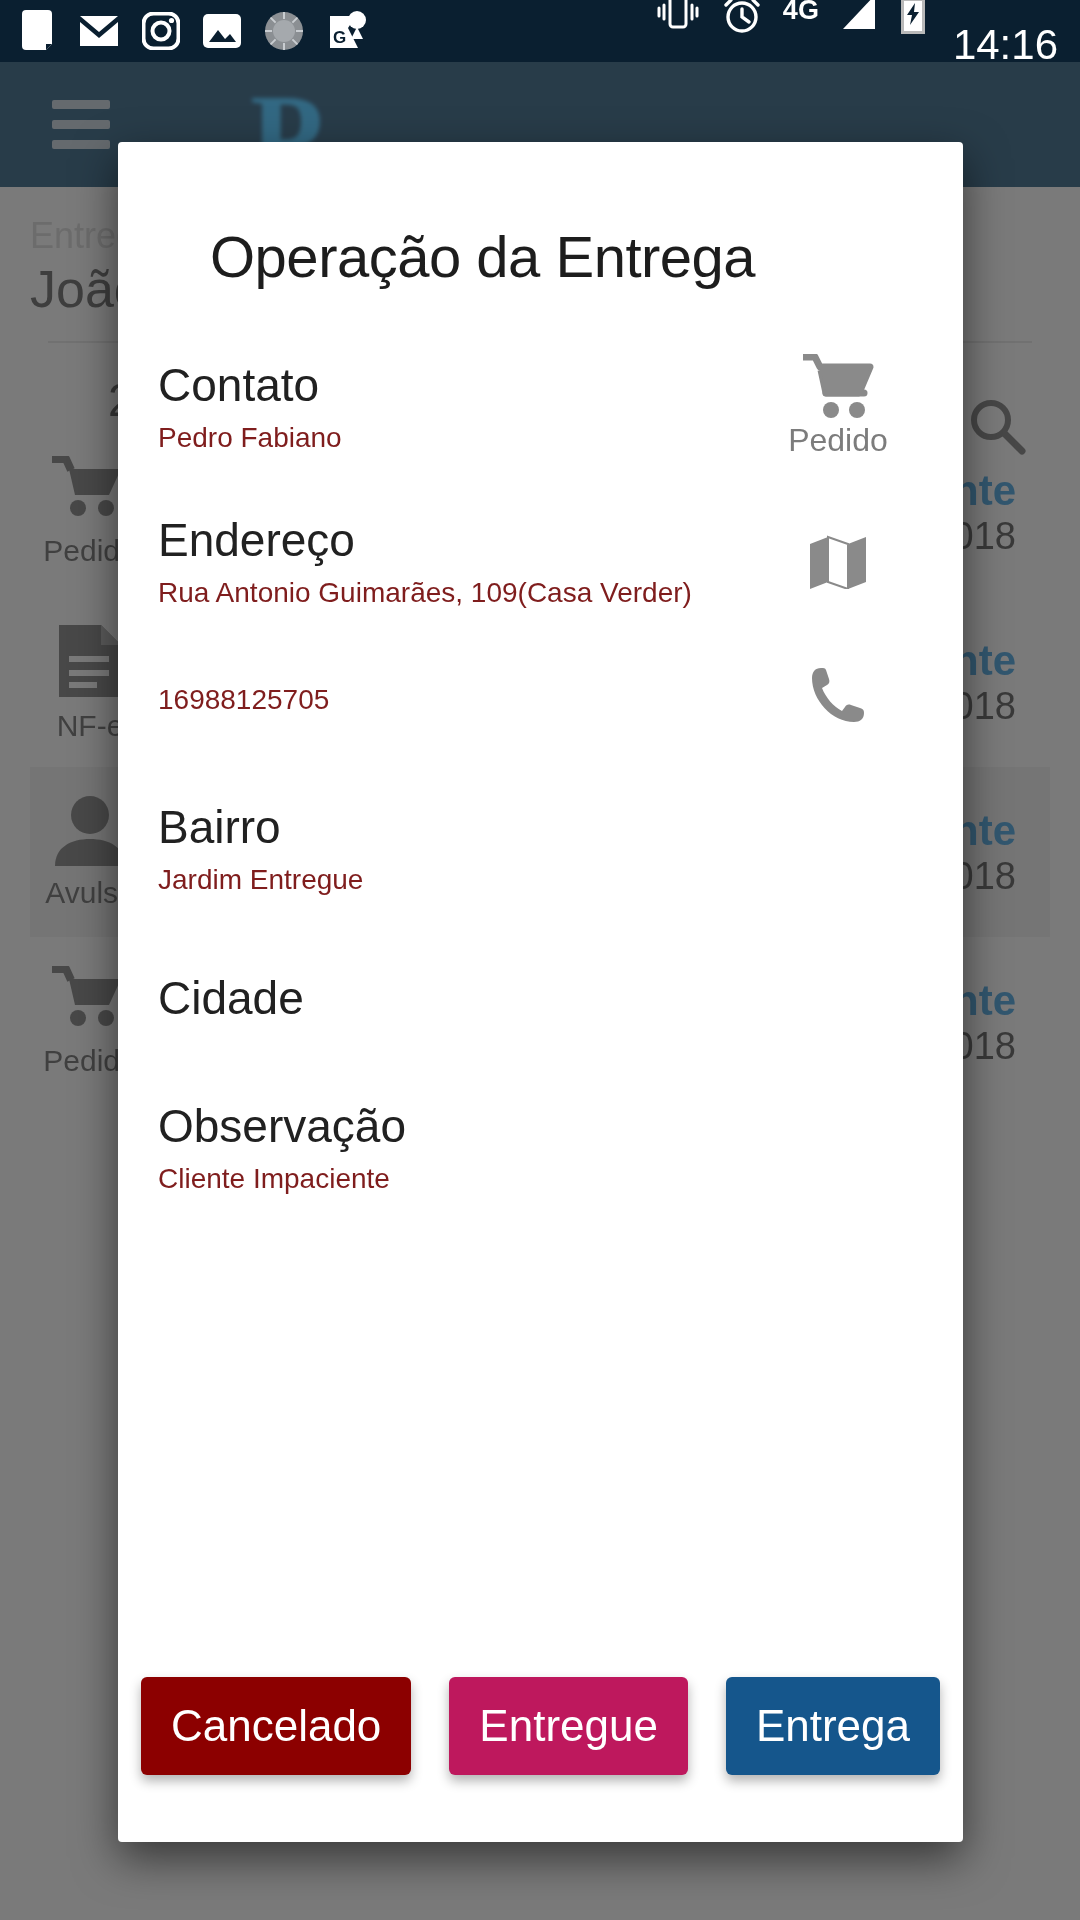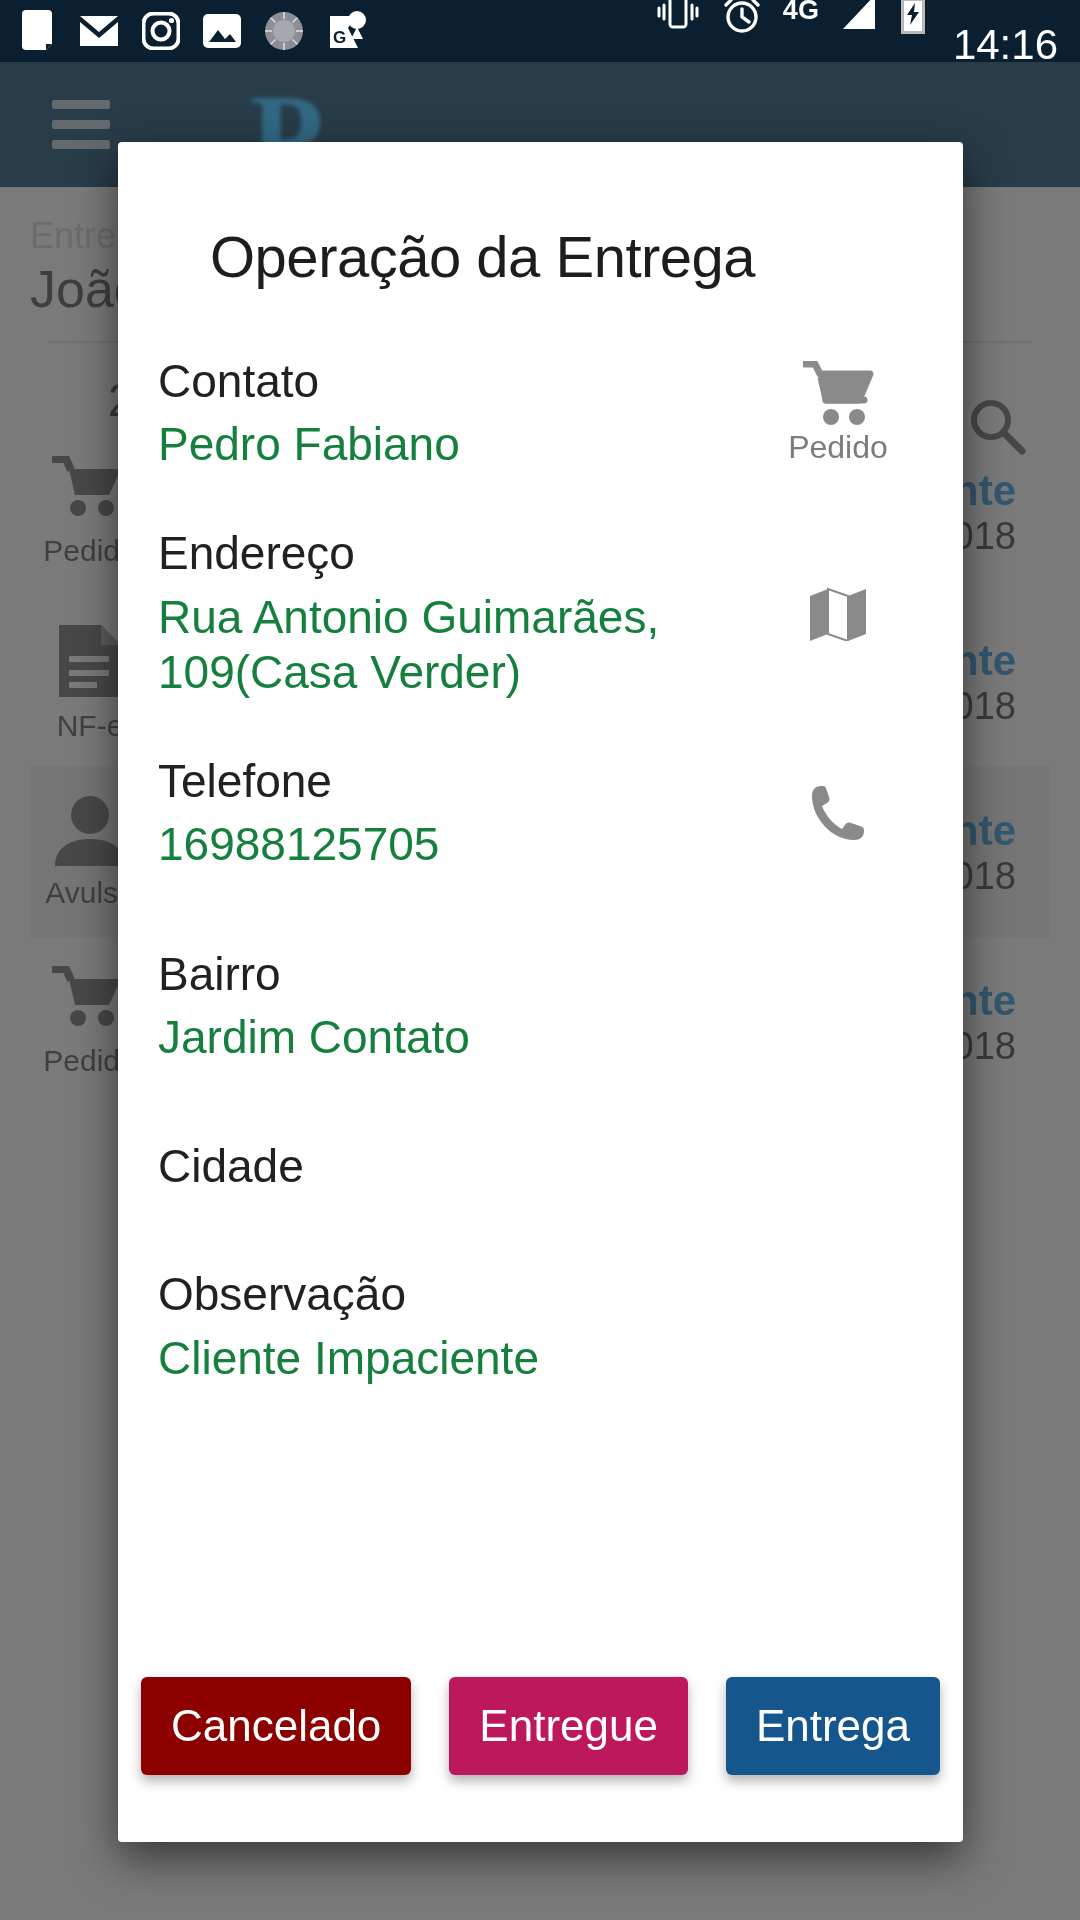--- a/index.html
+++ b/index.html
@@ -121,21 +121,21 @@
   .field {
     position: relative;
     display: flex; align-items: center;
     padding-right: 10px;
   }
   .field-text { flex: 1 1 auto; max-width: 640px; }
   .f-label {
     font-size: 46px; color: #212121; line-height: 1.18;
   }
   .f-value {
-    font-size: 46px; color: #15803d; line-height: 1.2;
+    font-size: 28px; color: #7f1d1d; line-height: 1.2;
     margin-top: 9px; word-wrap: break-word;
   }
   .f-action {
     width: 150px; flex: 0 0 150px;
     display: flex; flex-direction: column;
     align-items: center; justify-content: center;
     color: #8a8a8a;
   }
   .f-action .a-lbl {
     font-size: 32px; color: #7c7c7c; margin-top: 2px;
@@ -331,36 +331,35 @@
               <path d="M41 11l18-7v45l-18 7z" fill="#8a8a8a"></path>
               <path d="M21 4l20 7v45l-20-7z" fill="#fff" stroke="#8a8a8a" stroke-width="2"></path>
             </svg>
         </div>
       </div>
 
       <div class="gap-54"></div>
 
       <div class="field">
         <div class="field-text">
-          <div class="f-label">Telefone</div>
           <div class="f-value">16988125705</div>
         </div>
         <div class="f-action">
           <svg width="60" height="62" viewBox="0 0 60 62">
               <path d="M13 4c-6 0-9 4-9 10 0 22 20 44 42 44 6 0 10-3 10-9 0-3-1-4-4-5l-9-3c-3-1-5 0-6 2l-3 4C25 42 18 34 14 24l5-3c2-1 3-3 2-6l-3-9c-1-2-2-2-5-2z" fill="#8a8a8a"></path>
             </svg>
         </div>
       </div>
 
       <div class="gap-72"></div>
 
       <div class="field">
         <div class="field-text">
           <div class="f-label">Bairro</div>
-          <div class="f-value">Jardim Contato</div>
+          <div class="f-value">Jardim Entregue</div>
         </div>
         <div class="f-action"></div>
       </div>
 
       <div class="gap-72"></div>
 
       <div class="field">
         <div class="field-text">
           <div class="f-label">Cidade</div>
         </div>

